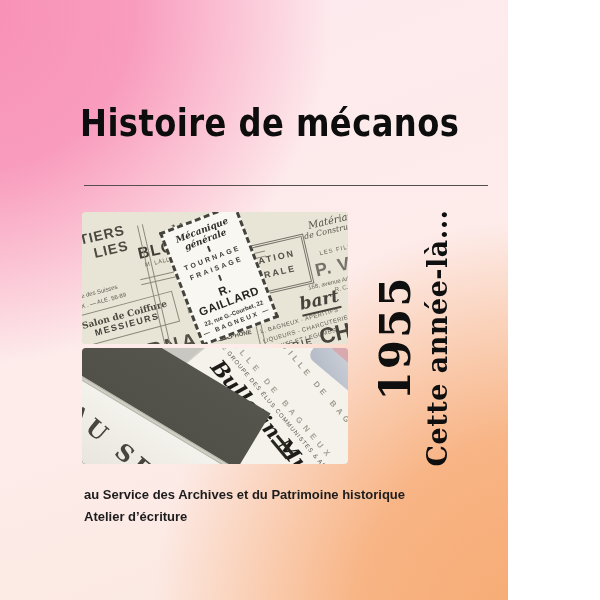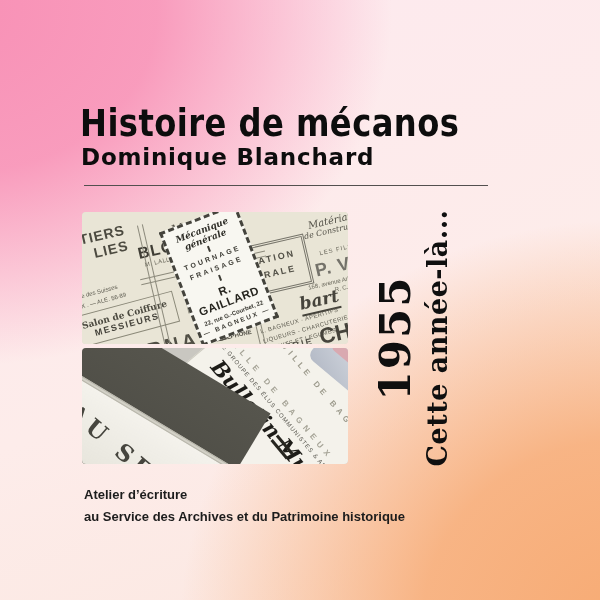--- a/index.html
+++ b/index.html
@@ -1,17 +1,17 @@
 <!DOCTYPE html>
 <html><head>
 <meta charset="utf-8">
 <style>
   html,body{margin:0;padding:0;}
   body{font-family:"Liberation Sans",sans-serif;}
-  .canvas{position:relative;width:600px;height:600px;overflow:hidden;
+  .canvas{position:relative;width:508px;height:600px;overflow:hidden;
     background:
       radial-gradient(115% 95% at -6% 2%, rgba(248,145,182,1) 0%, rgba(248,145,182,.88) 28%, rgba(248,145,182,0) 62%),
       radial-gradient(112% 102% at 104% 104%, rgba(247,171,116,1) 0%, rgba(247,171,116,.85) 30%, rgba(247,171,116,0) 66%),
       linear-gradient(160deg,#fde9ef 0%,#fdecea 55%,#fbe7df 100%);}
 
   
   .title{position:absolute;left:80px;top:105px;margin:0;font-family:"DejaVu Sans",sans-serif;
     font-weight:800;font-size:37px;line-height:1;color:#0d0d0d;letter-spacing:.5px;
     transform:scaleX(.87);transform-origin:left top;white-space:nowrap;}
   .subtitle{position:absolute;left:81px;top:146px;margin:0;font-family:"DejaVu Sans",sans-serif;
@@ -109,21 +109,20 @@
   
   .footer{position:absolute;left:84px;top:484px;font-size:13px;font-weight:bold;
     line-height:22px;color:#1c1c1c;}
 </style>
 </head>
 <body>
 
 <div class="canvas">
 
   <h1 class="title">Histoire de mécanos</h1>
-  <h2 class="subtitle">Dominique Blanchard</h2>
   <div class="rule"></div>
 
   <div class="photo1">
     <div class="p1-page">
       <div class="ad-tiers">
         <span class="frag" style="display:block">TIERS</span>
         <span class="frag" style="display:block">LIES</span>
       </div>
       <div class="ad-blondeau">
         <span class="scriptline" style="display:block">Mai</span>
@@ -202,17 +201,17 @@
     <div class="b-pinkpatch"></div>
     <div class="b-darkfrag"></div>
   </div>
 
   <div class="side-block">
     <div class="side-year">1955</div>
     <div class="side-phrase">Cette année-là...</div>
   </div>
 
   <div class="footer">
+    <div>au Service des Archives et du Patrimoine historique</div>
     <div>Atelier d’écriture</div>
-    <div>au Service des Archives et du Patrimoine historique</div>
   </div>
 
 </div>
 
 </body></html>

